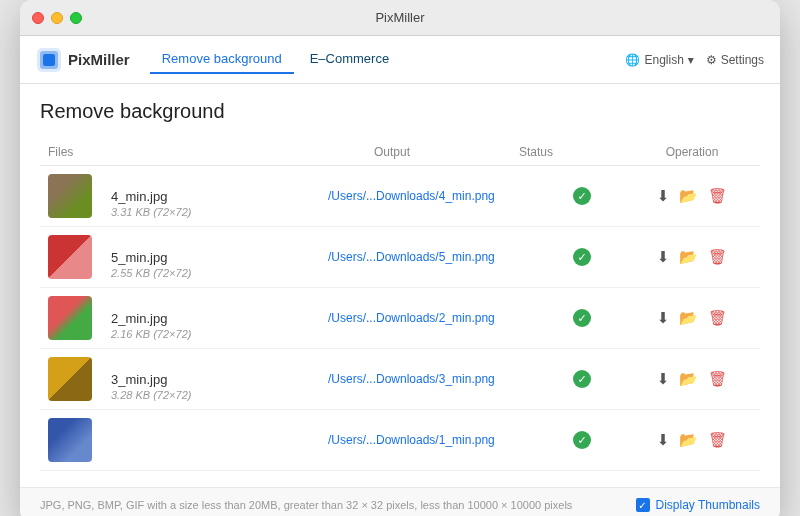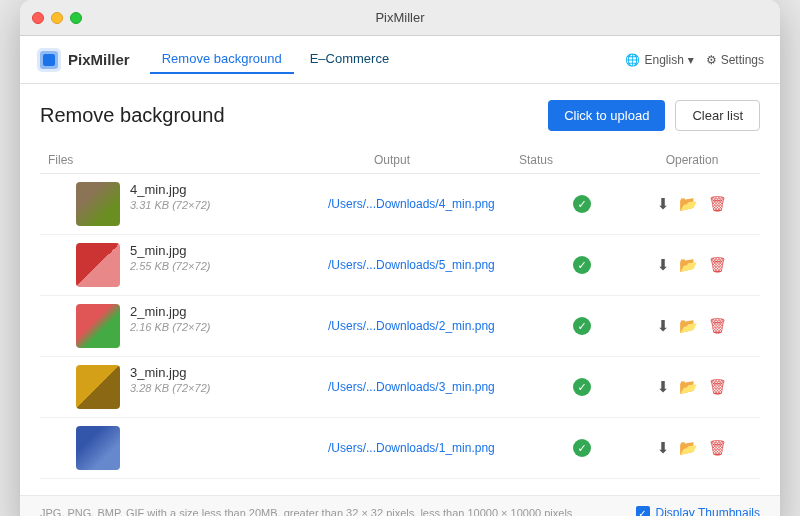--- a/index.html
+++ b/index.html
@@ -166,23 +166,22 @@
     .file-row {
       display: grid;
       grid-template-columns: 280px 1fr 100px 120px;
       padding: 8px 8px;
       border-bottom: 1px solid #f0f0f0;
       align-items: center;
       background: white;
     }
     .file-info {
       display: flex;
-      align-items: flex-start;
-      gap: 10px;
-      margin-left: 28px;
+      align-items: flex-end;
+      gap: 19px;
     }
     .thumb-placeholder {
       width: 44px;
       height: 44px;
       border-radius: 4px;
       background: #ddd;
       flex-shrink: 0;
       display: flex;
       align-items: center;
       justify-content: center;
@@ -302,24 +301,20 @@
       <div class="settings-btn">
         <span>⚙</span>
         <span>Settings</span>
       </div>
     </div>
   </div>
 
   <div class="content">
     <div class="content-header">
       <h1 class="page-title">Remove background</h1>
-      <div class="header-buttons">
-        <button class="btn-upload">Click to upload</button>
-        <button class="btn-clear">Clear list</button>
-      </div>
     </div>
 
     <div class="table-header">
       <span>Files</span>
       <span>Output</span>
       <span style="text-align:center;">Status</span>
       <span style="text-align:center;">Operation</span>
     </div>
 
     <div class="file-row">

